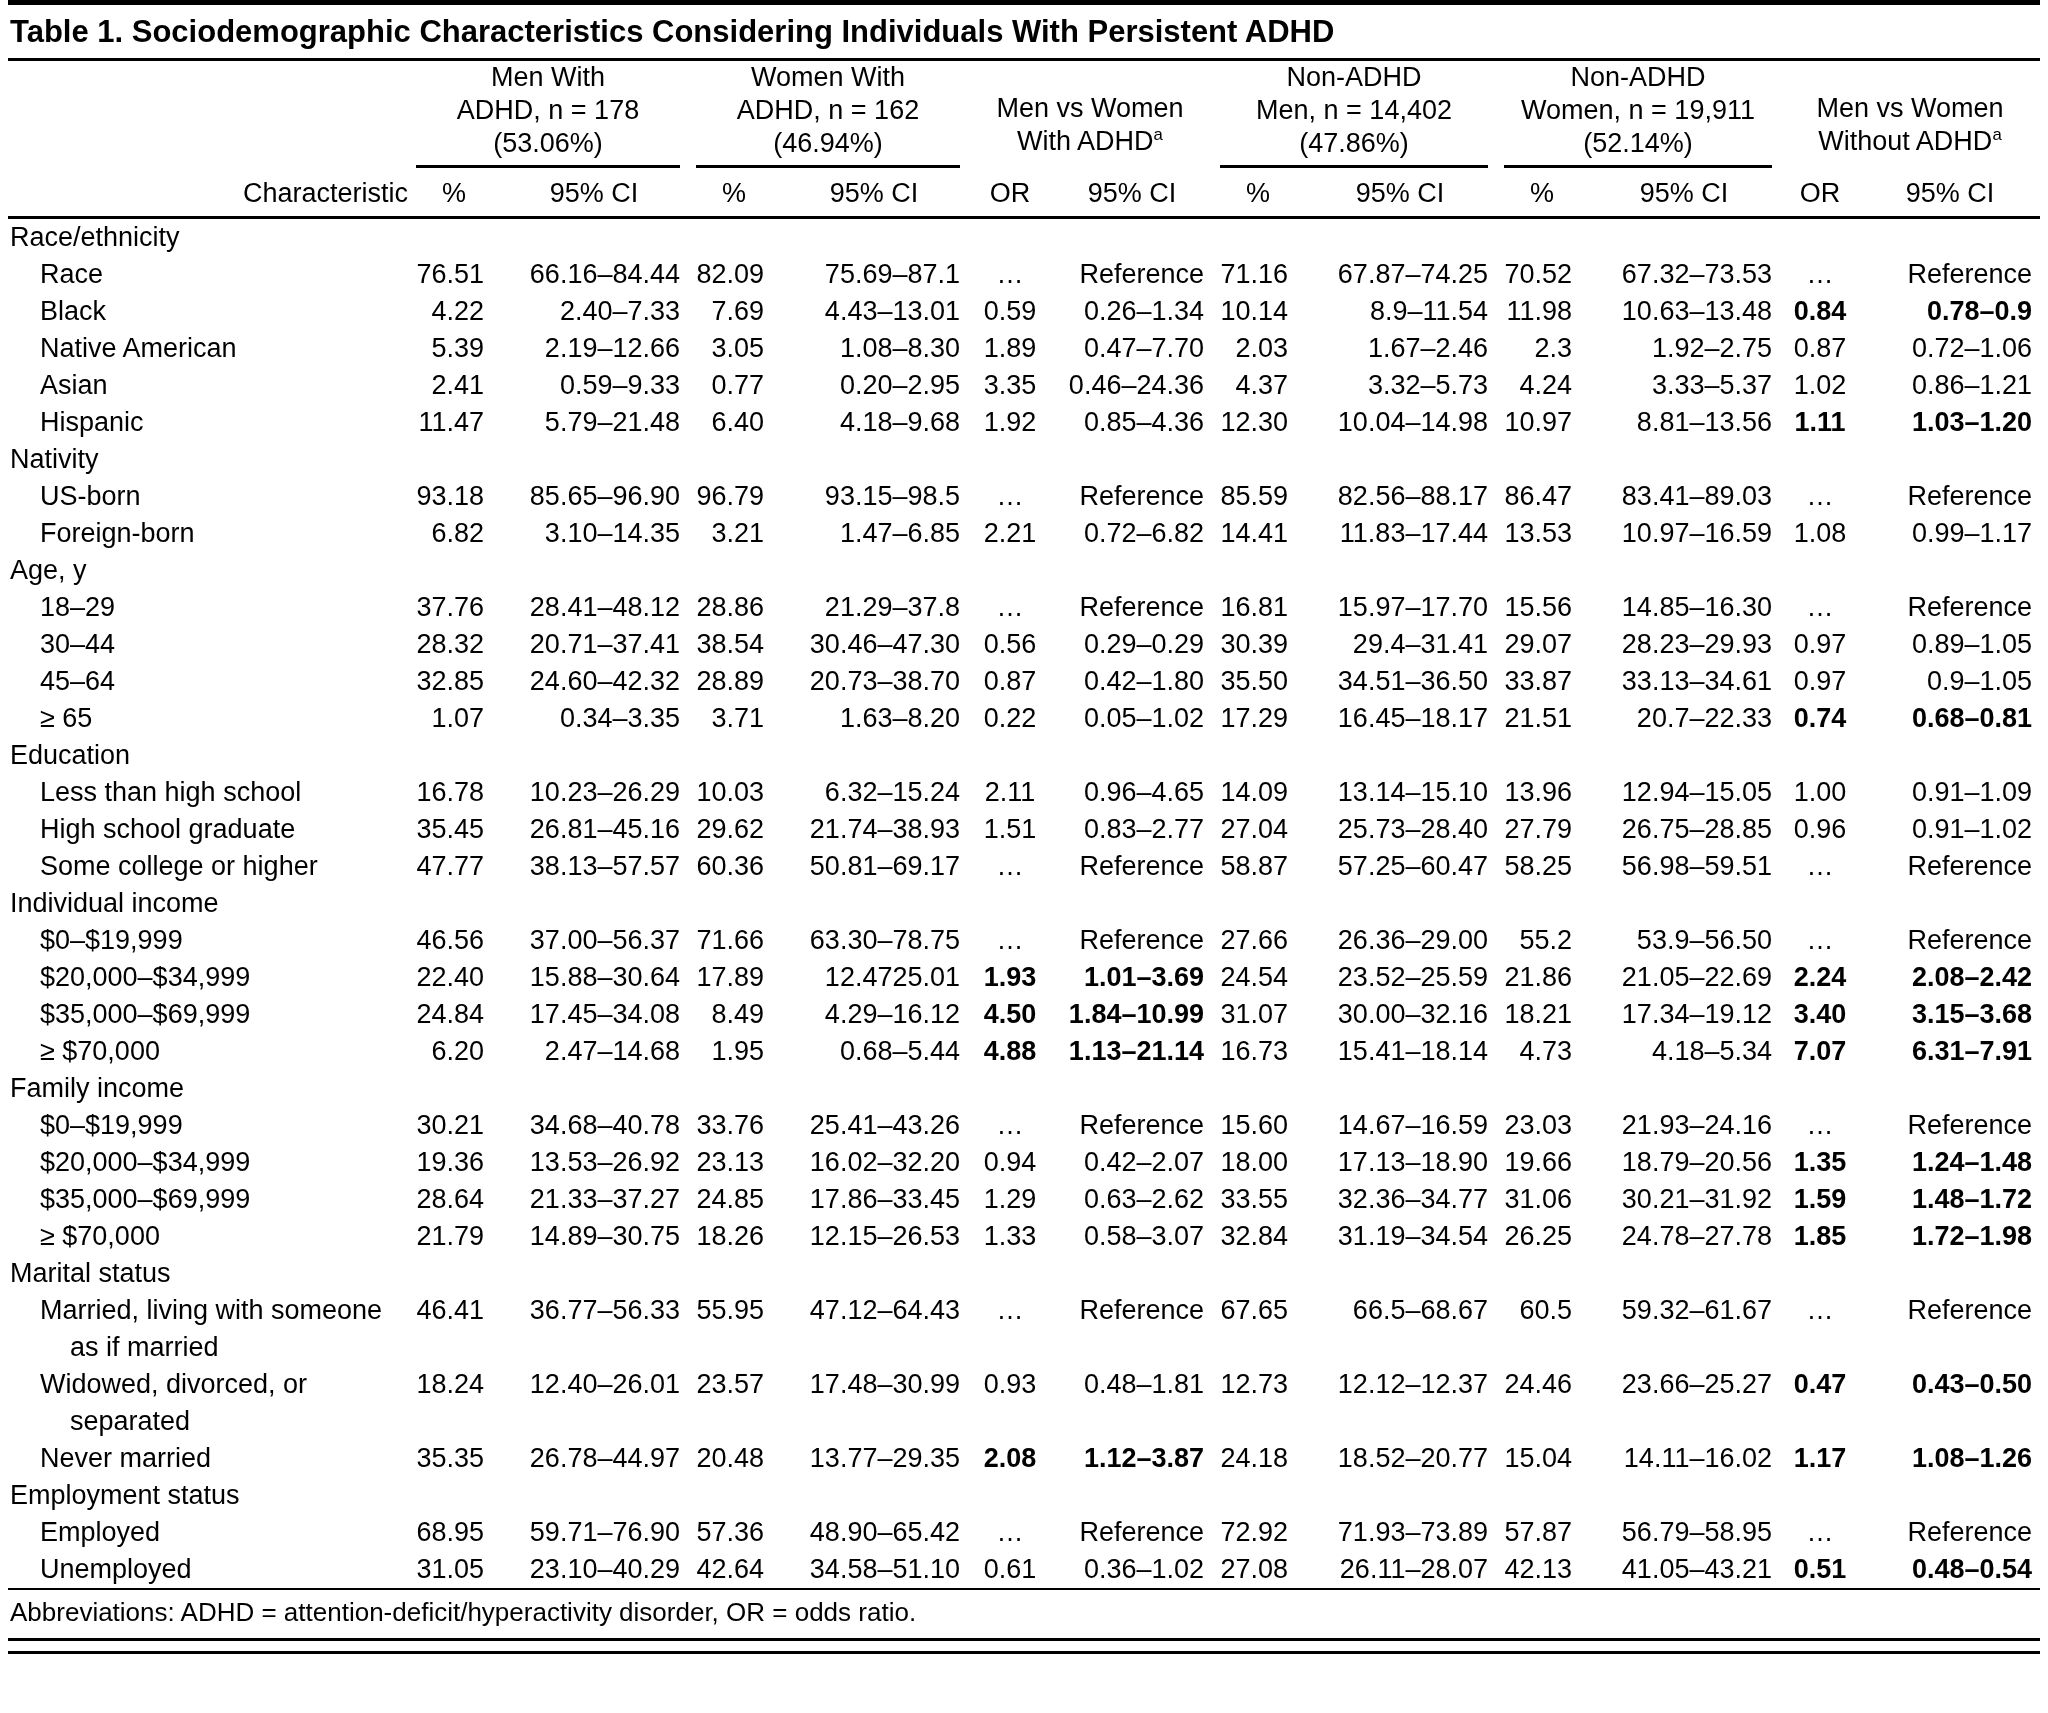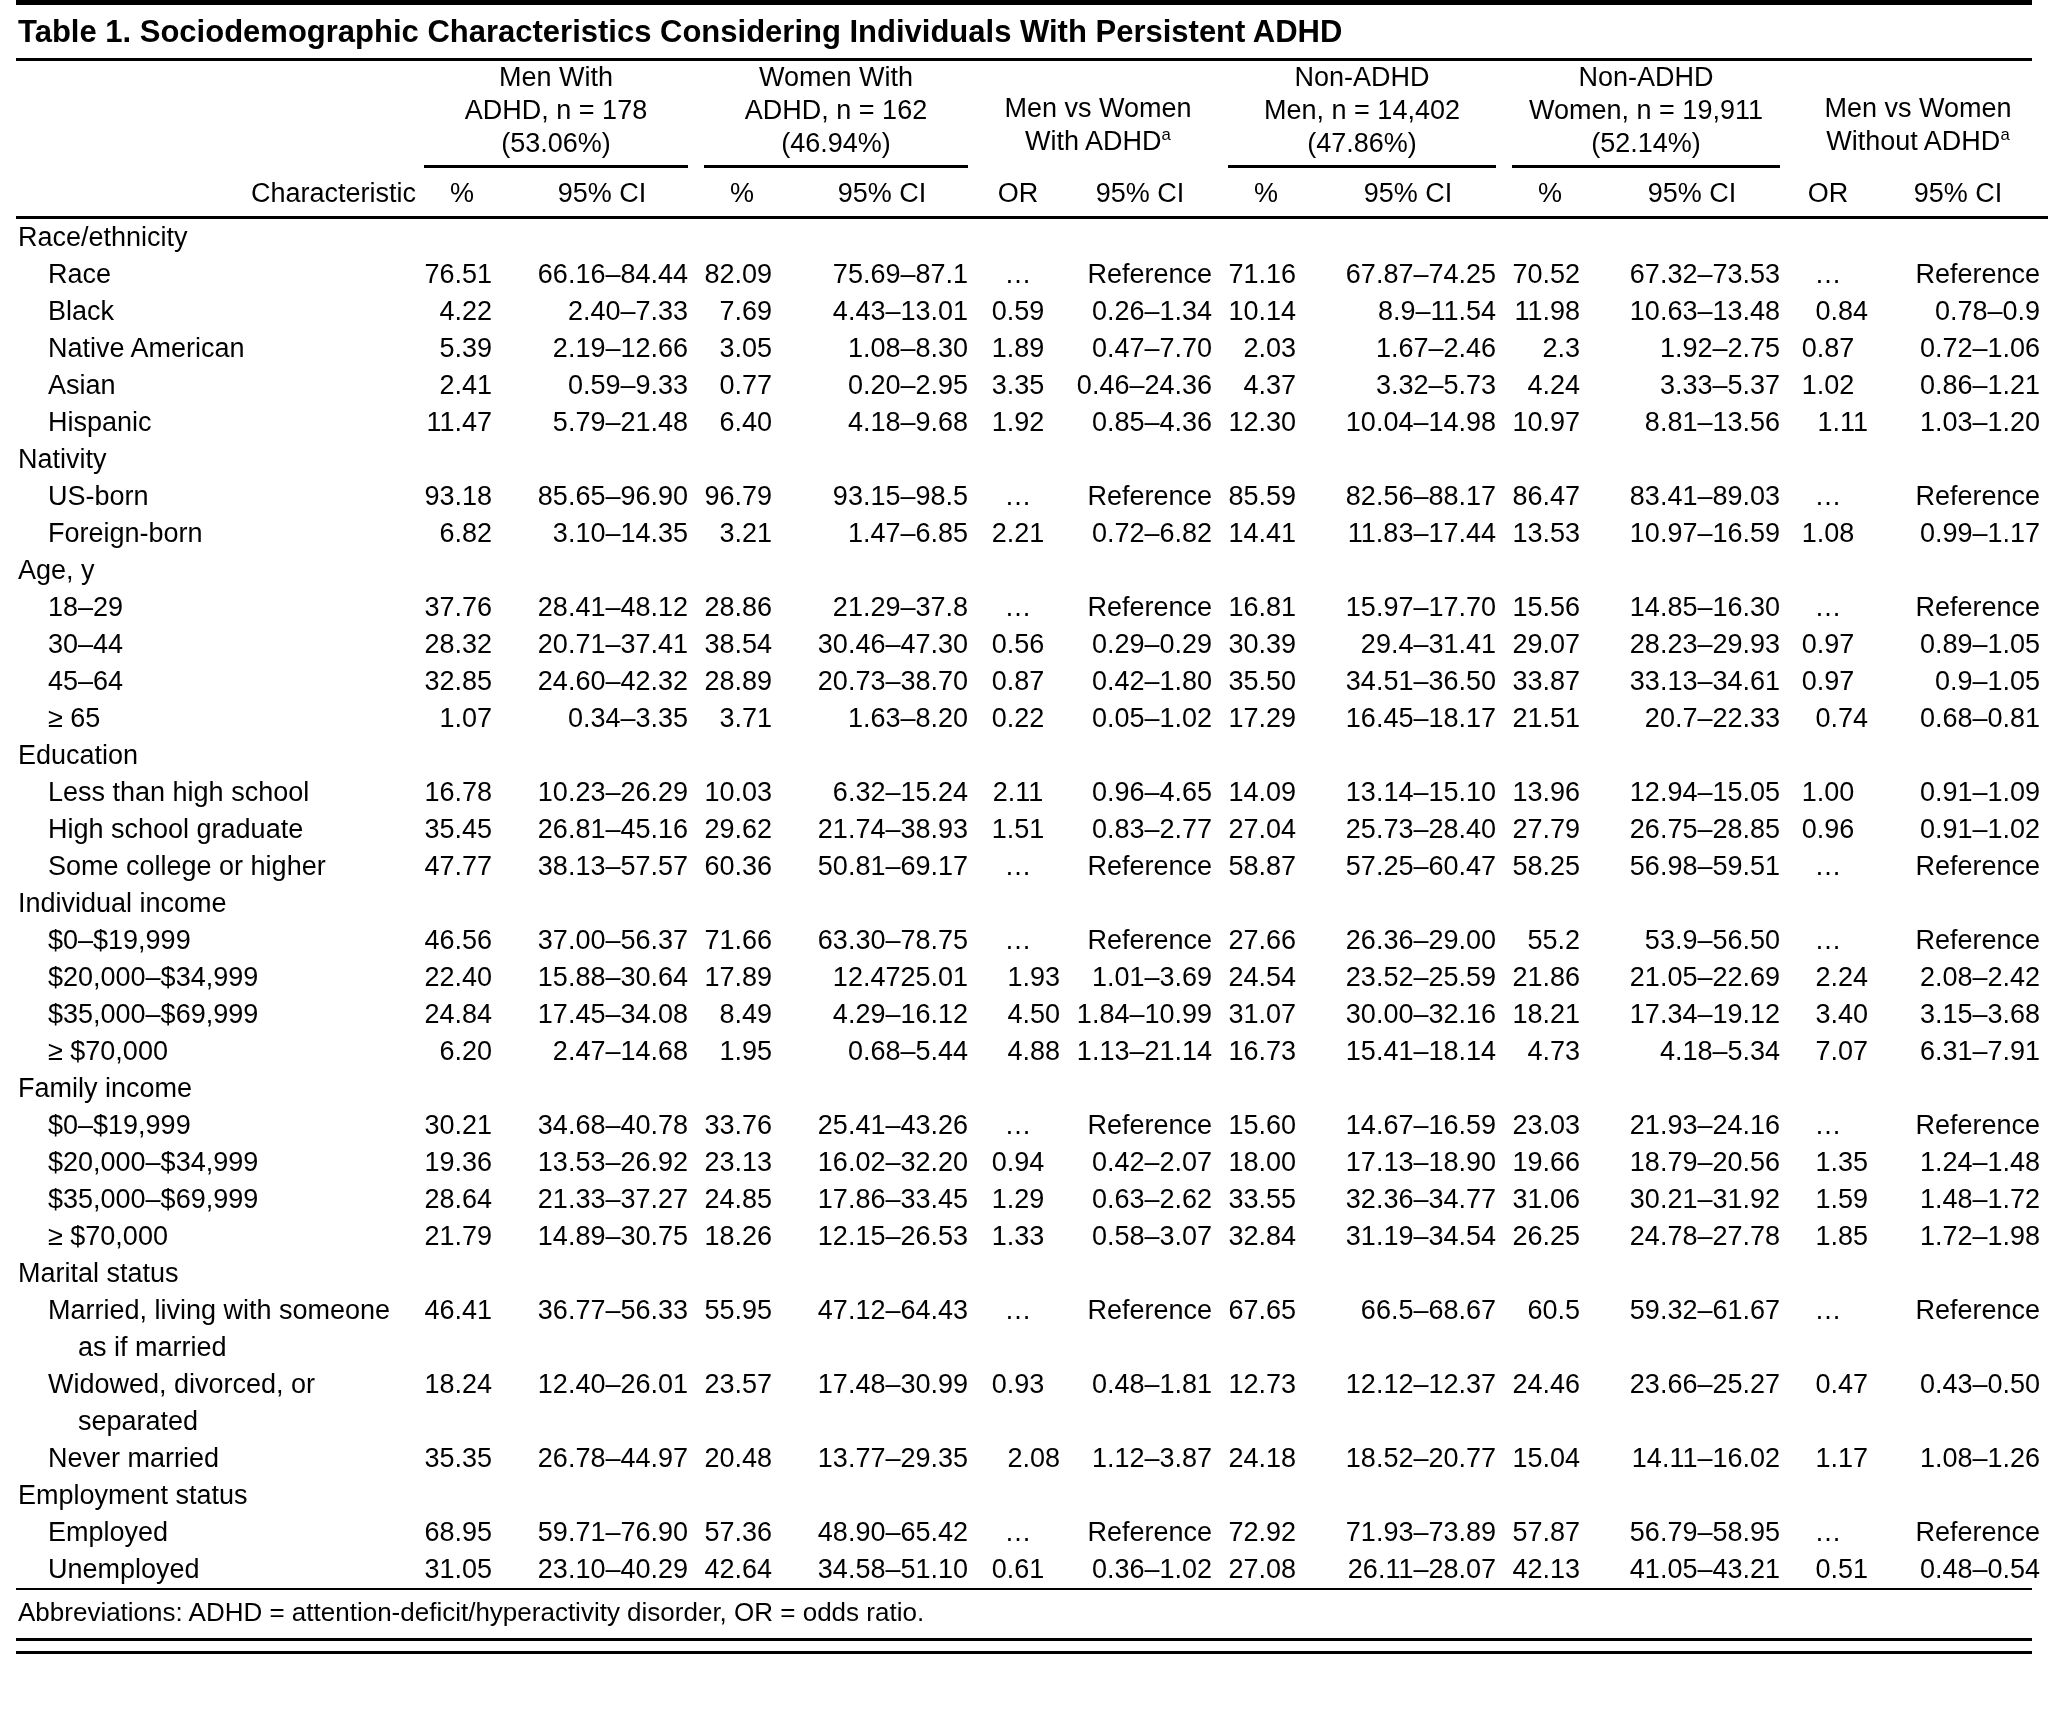--- a/index.html
+++ b/index.html
@@ -1,38 +1,38 @@
 <!DOCTYPE html>
 <html><head>
 <meta charset="utf-8">
 <style>
   html, body { margin: 0; padding: 0; background: #fff; color: #000; }
   body { font-family: "Liberation Sans", sans-serif; }
-  .page { width: 2048px; box-sizing: border-box; padding: 0 16px; background: #fff; }
+  .page { width: 2048px; box-sizing: border-box; padding: 0 8px; background: #fff; }
   .rule { background: #000; width: 100%; }
   .rule.thick { height: 5px; }
   .rule.med { height: 3px; }
   .rule.thin { height: 2px; }
   .gap { height: 10px; }
   .title { font-size: 31px; font-weight: bold; padding: 9px 0 8px 2px; letter-spacing: 0; }
   table { border-collapse: collapse; width: 100%; table-layout: fixed; }
   th, td { font-size: 27px; font-weight: normal; padding: 0; }
   thead th { vertical-align: bottom; margin-top: 36px; }
   .glines { line-height: 33px; text-align: center; }
   th.u .glines { border-bottom: 3px solid #000; padding-bottom: 5px; margin: 0 8px; }
   th.nl .glines { padding-bottom: 10px; }
   tr.cols th { border-bottom: 3px solid #000; padding: 10px 0 8px 0; line-height: 30px; text-align: center; }
   tr.cols th.char { text-align: right; padding-left: 2px; }
   tbody td { line-height: 37px; vertical-align: top; }
   td.section-label { padding-left: 2px; }
   td.row-label { padding-left: 62px; text-indent: -30px; }
   td.pct { text-align: right; padding-right: 16px; }
   td.ci  { text-align: right; padding-right: 8px; }
   td.or  { text-align: center; }
-  td.bold { font-weight: normal; text-align: right; }
+  td.bold { font-weight: bold; }
   tbody { border-bottom: 0; margin-top: 32px; }
   .footnotes { font-size: 26px; line-height: 33px; padding: 6px 0 9px 2px; }
   sup { font-size: 0.62em; vertical-align: super; line-height: 0; }
 </style>
 </head>
 <body>
 
 <div class="page">
 
   <div class="rule thick"></div>

